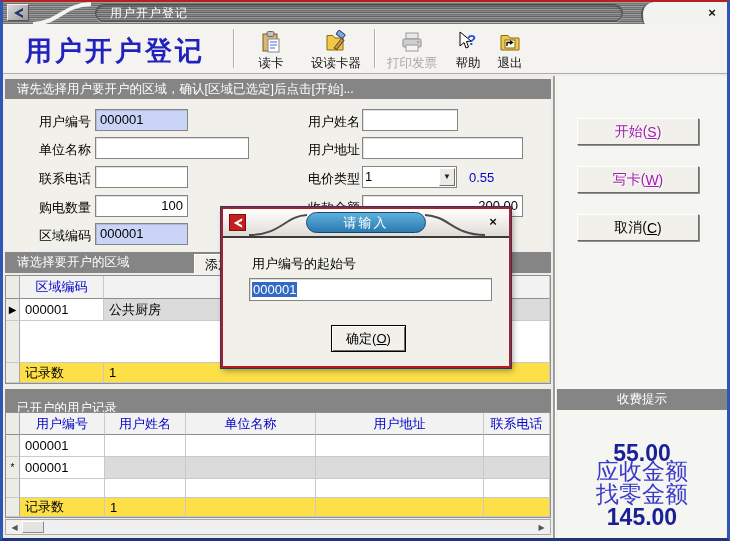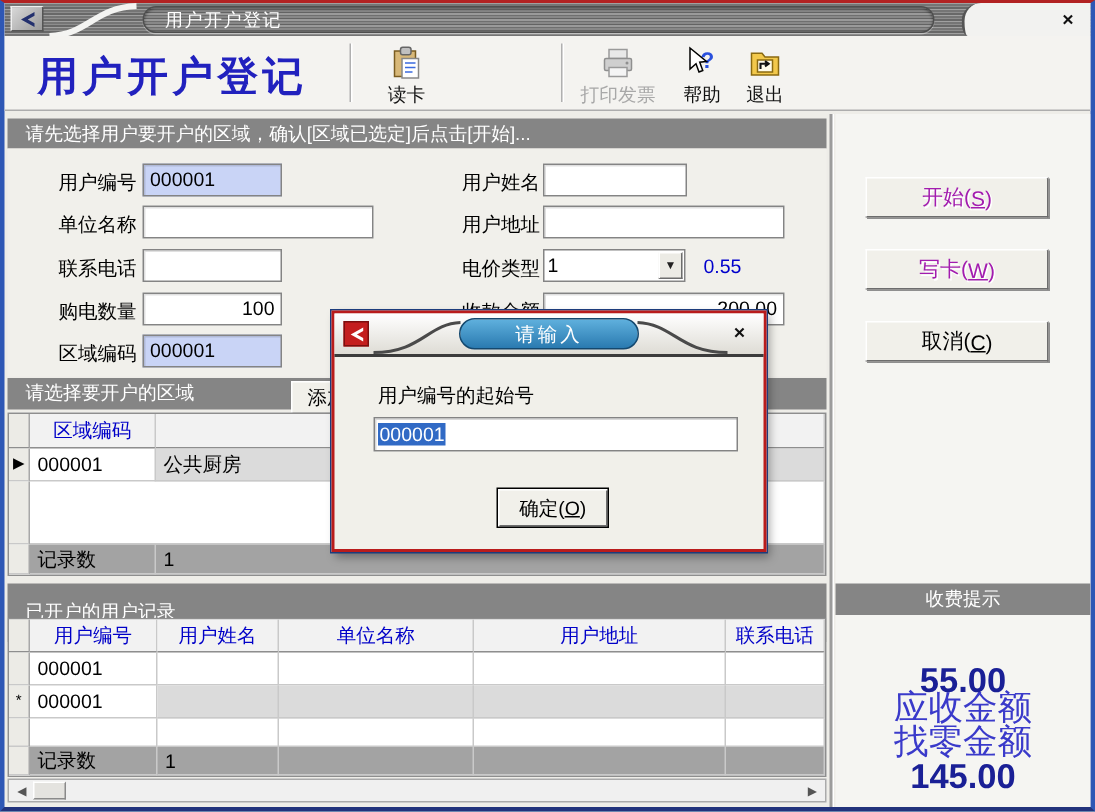--- a/index.html
+++ b/index.html
@@ -53,21 +53,21 @@
     display:flex; align-items:center; justify-content:center; }
   .rate { position:absolute; color:#0000CC; font-size:13px; }
   
   .grid { position:absolute; background:#fff; border:1px solid #8e8e8e; display:grid; }
   .cell { border-right:1px solid #C9C9C9; border-bottom:1px solid #C9C9C9; font-size:13px;
     padding:0 5px; display:flex; align-items:center; overflow:hidden; white-space:nowrap; }
   .cell.head { background:#F2F2F2; color:#0000C8; justify-content:center; border-bottom:1px solid #8e8e8e; }
   .cell.mark { background:#ECEBE6; border-right:1px solid #a8a8a8; justify-content:center;
     padding:0; font-size:10px; color:#000; }
   .cell.sel { background:#DBDBDB; }
-  .cell.foot { background:#a3a3a3; }
+  .cell.foot { background:#fde047; }
   .recbtn { position:absolute; font-size:13px; background:#F1F0EA; border:1px solid;
     border-color:#fff #6d6d6d #6d6d6d #fff; box-shadow:1px 1px 0 #9a9a9a;
     display:flex; align-items:center; justify-content:center; cursor:default; }
   
   .hscroll { position:absolute; left:2px; top:517px; width:546px; height:16px; background:#F0F0F0;
     border:1px solid #aaa; }
   .sb-arrow { position:absolute; top:1px; width:15px; height:12px; font-size:8px; color:#555;
     display:flex; align-items:center; justify-content:center; }
   .sb-thumb { position:absolute; left:16px; top:1px; width:22px; height:12px; background:#E4E3DF;
     border:1px solid; border-color:#fff #8a8a8a #8a8a8a #fff; }
@@ -130,20 +130,28 @@
         <rect x="4" y="4" width="14" height="17" fill="#D8B878" stroke="#7a5c20"></rect>
         <rect x="8" y="1.5" width="7" height="5" rx="1.5" fill="#c0c0c0" stroke="#666"></rect>
         <rect x="9" y="9" width="11" height="13" fill="#ffffff" stroke="#888"></rect>
         <line x1="11" y1="12" x2="18" y2="12" stroke="#3a6adf"></line>
         <line x1="11" y1="15" x2="18" y2="15" stroke="#3a6adf"></line>
         <line x1="11" y1="18" x2="16" y2="18" stroke="#3a6adf"></line>
       </svg>
       <span>读卡</span>
     </div>
 
+    <div class="toolbtn" style="left:298px;width:70px;">
+      <svg width="24" height="24" viewBox="0 0 24 24">
+        <path d="M3,8 L3,20 L19,20 L19,8 L11,8 L9,5.5 L3,5.5 Z" fill="#F2C84B" stroke="#8a6a10"></path>
+        <rect x="13" y="2" width="8" height="5" rx="1" transform="rotate(38 17 4)" fill="#7fa7d8" stroke="#2c4c78"></rect>
+        <rect x="13.6" y="8" width="3" height="12" transform="rotate(38 15 14)" fill="#c89858" stroke="#6e4e18"></rect>
+      </svg>
+      <span>设读卡器</span>
+    </div>
 
     <div class="tool-sep" style="left:371px;"></div>
 
     <div class="toolbtn disabled" style="left:376px;width:66px;">
       <svg width="24" height="24" viewBox="0 0 24 24">
         <rect x="6" y="3" width="12" height="6" fill="#e8e8e8" stroke="#9a9a9a"></rect>
         <rect x="3" y="9" width="18" height="8" rx="1" fill="#cfcfcf" stroke="#8f8f8f"></rect>
         <rect x="6" y="15" width="12" height="6" fill="#f4f4f4" stroke="#9a9a9a"></rect>
         <circle cx="18" cy="12" r="1" fill="#8f8f8f"></circle>
       </svg>

